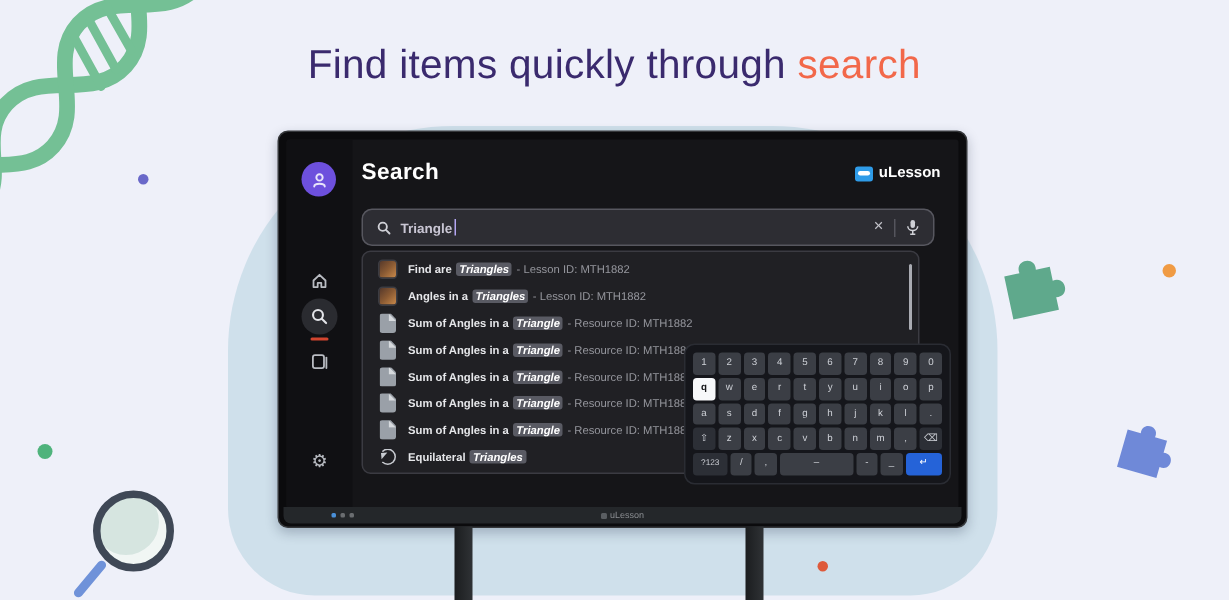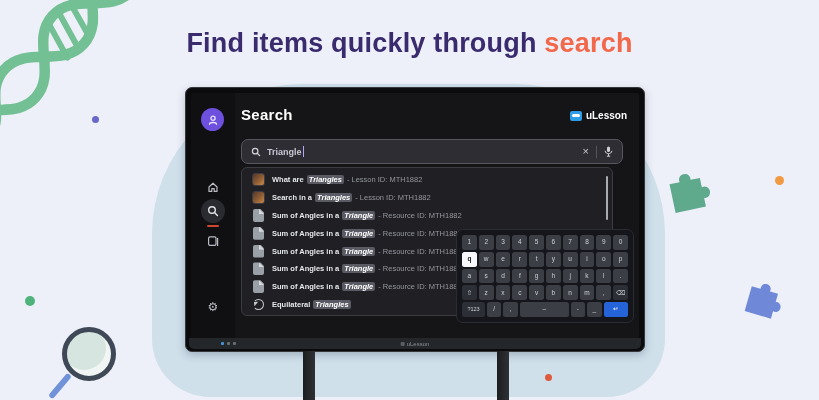--- a/index.html
+++ b/index.html
@@ -18,21 +18,21 @@
   .dna{position:absolute;left:5px;top:-55px;transform:rotate(42deg);}
   .puzzle-green{position:absolute;left:664px;top:164px;transform:rotate(-12deg);}
   .puzzle-blue{position:absolute;left:743px;top:276px;transform:rotate(16deg);}
   .mag-ring{position:absolute;left:62px;top:327px;width:44px;height:44px;border:5px solid #3f4856;
             border-radius:50%;background:#d6e5e0;box-shadow:inset -5px -6px 0 rgba(255,255,255,.65);}
   .mag-handle{position:absolute;left:57px;top:371px;width:6px;height:30px;background:#6f92d9;
               border-radius:3px;transform:rotate(40deg);}
 
   
   .headline{position:absolute;top:28px;left:0;width:100%;text-align:center;margin:0;
-            font-size:27px;font-weight:bold;letter-spacing:.2px;color:var(--headline_purple,#3a2a6e);}
+            font-size:27px;font-weight:normal;letter-spacing:.2px;color:var(--headline_purple,#3a2a6e);}
   .headline .accent{color:var(--accent_orange,#f2684a);}
 
   
   .tv{position:absolute;left:185px;top:87px;width:460px;height:265px;background:#0b0b0d;
       border:1px solid #35373a;border-radius:7px;box-shadow:0 3px 8px rgba(20,30,60,.25);box-sizing:border-box;}
   .screen{position:absolute;left:5px;top:5px;width:448px;height:246px;background:#151518;
           border-radius:2px;overflow:hidden;}
   .bezel-bottom{position:absolute;left:3px;right:3px;bottom:2px;height:11px;background:#24272a;
                 border-radius:0 0 5px 5px;display:flex;align-items:center;}
   .bezel-icons{display:flex;gap:3px;margin-left:32px;align-items:center;}
@@ -199,29 +199,29 @@
           </svg>
         </span>
       </div>
 
       <div class="results-panel">
         <div class="results-list">
 
         <div class="result-row">
               <span class="row-icon icon-thumb"></span>
               <span class="row-text">
-                <span>What are</span>
+                <span>Find are</span>
                 <span class="row-hl">Triangles</span>
                 <span class="row-meta">- Lesson ID: MTH1882</span>
               </span>
             </div>
             <div class="result-row">
               <span class="row-icon icon-thumb"></span>
               <span class="row-text">
-                <span>Search in a</span>
+                <span>Angles in a</span>
                 <span class="row-hl">Triangles</span>
                 <span class="row-meta">- Lesson ID: MTH1882</span>
               </span>
             </div>
             <div class="result-row">
               <span class="row-icon icon-doc"></span>
               <span class="row-text">
                 <span>Sum of Angles in a</span>
                 <span class="row-hl">Triangle</span>
                 <span class="row-meta">- Resource ID: MTH1882</span>

